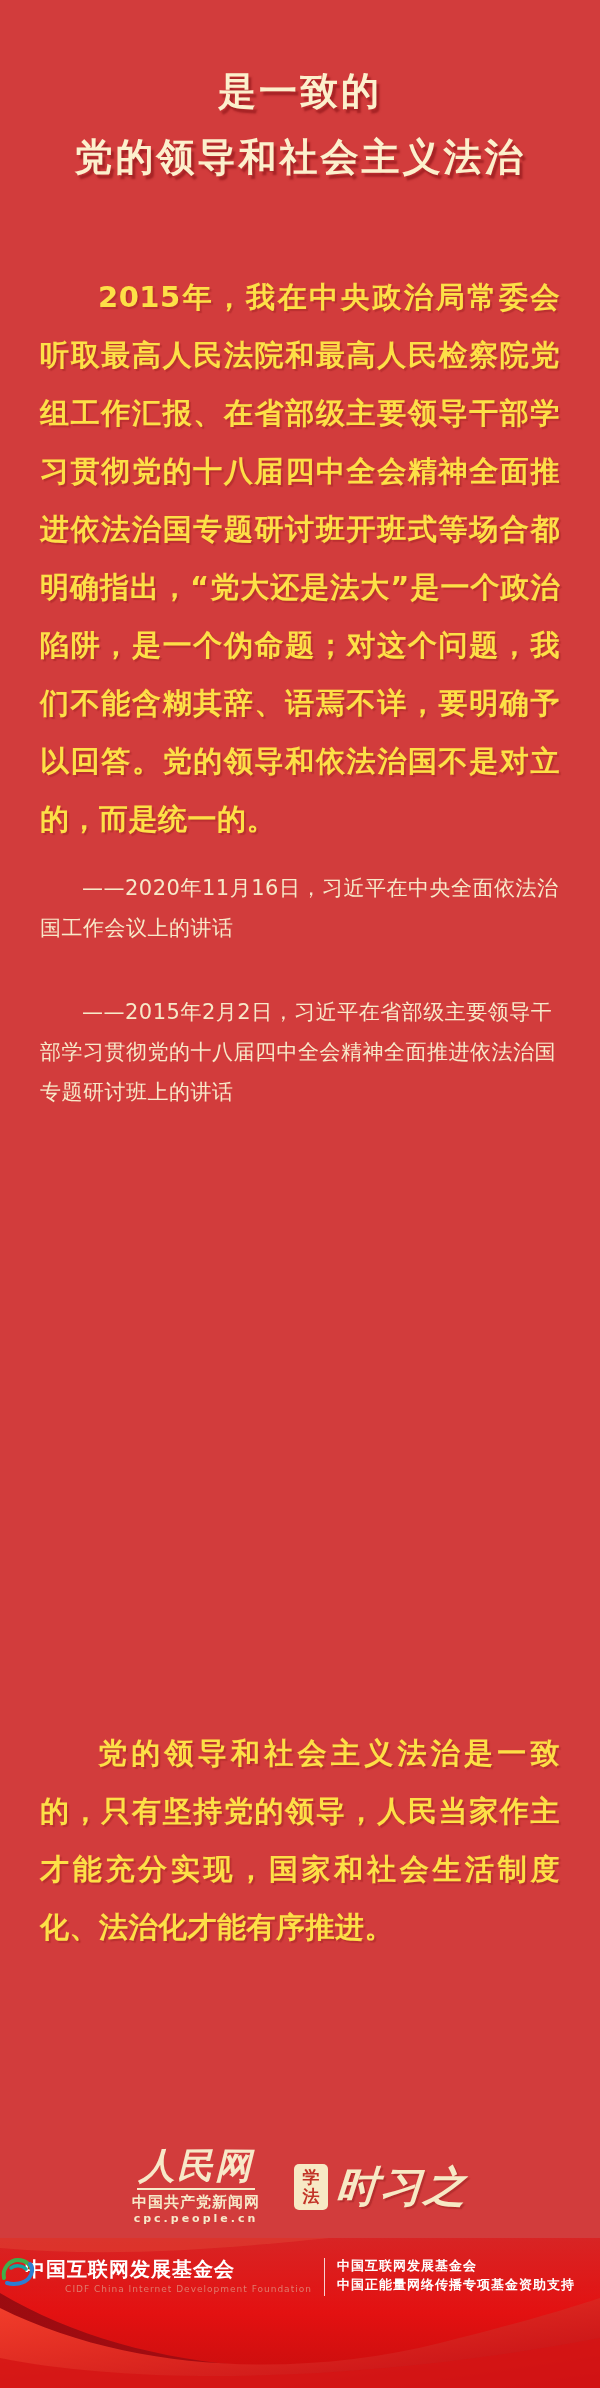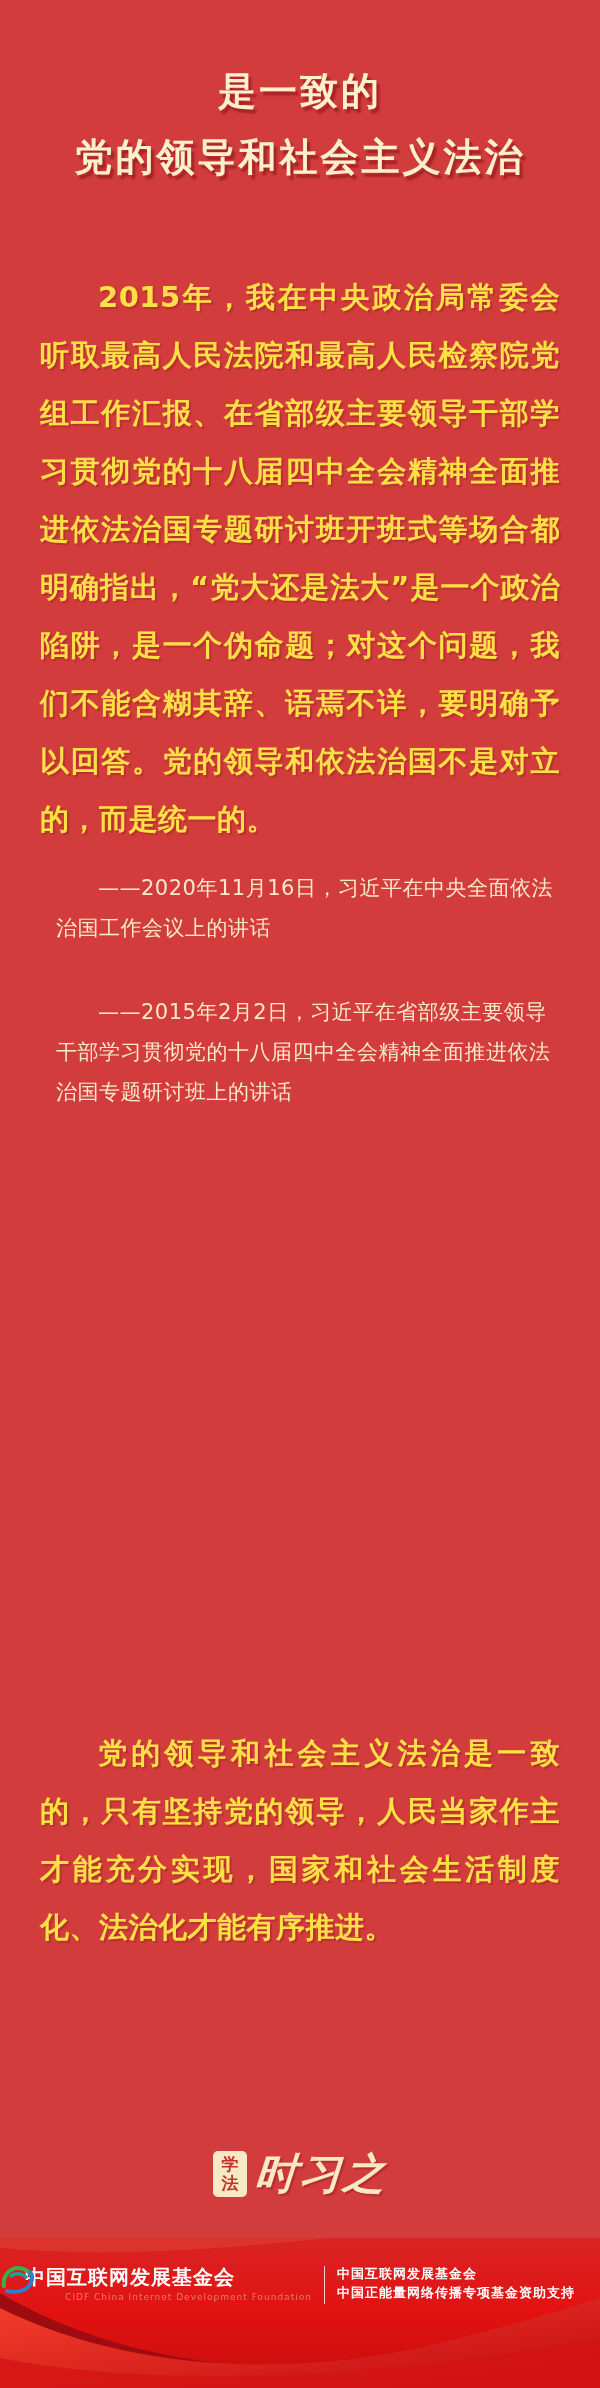--- a/index.html
+++ b/index.html
@@ -25,21 +25,21 @@
   .quote{position:absolute;left:0;width:100%;padding:0 40px;}
   .quote .body{
     margin:0;
     color:#fde047;
     font-size:29px;font-weight:700;line-height:58px;
     letter-spacing:.5px;
     text-align:justify;text-indent:2em;
     text-shadow:2px 2px 1px rgba(140,25,25,.35);
   }
   .quote .source{
-    margin:20px 0 0 16px;
+    margin:20px 0 0 0;
     color:#f7e9c9;
     font-size:21px;font-weight:400;line-height:40px;
     text-align:left;text-indent:2em;
     letter-spacing:.5px;
   }
   #q1{top:268px;}
   #q2{top:972px;}
   #q3{top:1724px;}
   
   .logos{
@@ -65,21 +65,21 @@
   .shixizhi-name{
     font-size:42px;font-weight:900;font-style:italic;
     color:#f7e9c5;letter-spacing:2px;
     transform:skewX(-4deg);
     text-shadow:2px 2px 1px rgba(140,25,25,.4);
   }
   
   .band{position:absolute;bottom:0;left:0;width:600px;height:150px;}
   .band svg{position:absolute;top:0;left:0;display:block;}
   .band-content{
-    position:absolute;top:26px;left:0;width:100%;
+    position:absolute;top:18px;left:0;width:100%;
     display:flex;justify-content:center;align-items:flex-start;
   }
   .fund-logo{display:flex;align-items:flex-start;gap:8px;}
   .fund-cn{
     color:#ffffff;font-size:20px;font-weight:700;letter-spacing:1px;line-height:26px;
   }
   .fund-en{
     color:#e07b6d;font-size:9px;font-weight:400;letter-spacing:1px;line-height:14px;margin-left:40px;
   }
   .fund-divider{width:1px;height:38px;background:rgba(255,255,255,.8);margin:2px 12px 0 12px;}
@@ -102,20 +102,26 @@
 
   <div class="quote" id="q2">
     <p class="source">——2015年2月2日，习近平在省部级主要领导干部学习贯彻党的十八届四中全会精神全面推进依法治国专题研讨班上的讲话</p>
   </div>
 
   <div class="quote" id="q3">
     <p class="body">党的领导和社会主义法治是一致的，只有坚持党的领导，人民当家作主才能充分实现，国家和社会生活制度化、法治化才能有序推进。</p>
   </div>
 
   <div class="logos">
+    <div class="people-net">
+      <div class="people-script">人民网</div>
+      <div class="people-rule"></div>
+      <div class="people-name">中国共产党新闻网</div>
+      <div class="people-domain">cpc.people.cn</div>
+    </div>
     <div class="shixizhi">
       <div class="seal">
         <span>学</span>
         <span>法</span>
       </div>
       <div class="shixizhi-name">时习之</div>
     </div>
   </div>
 
   <div class="band">

